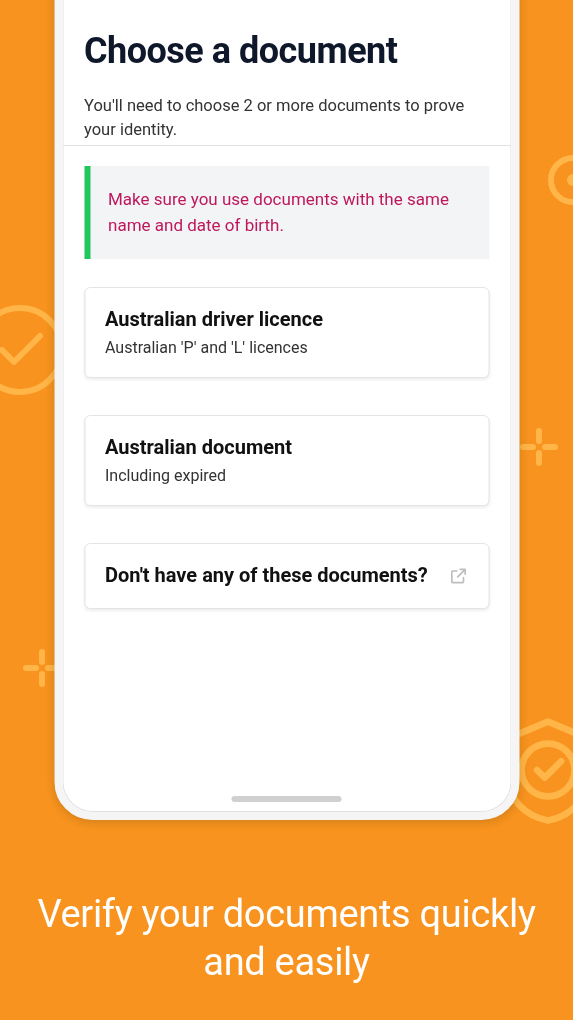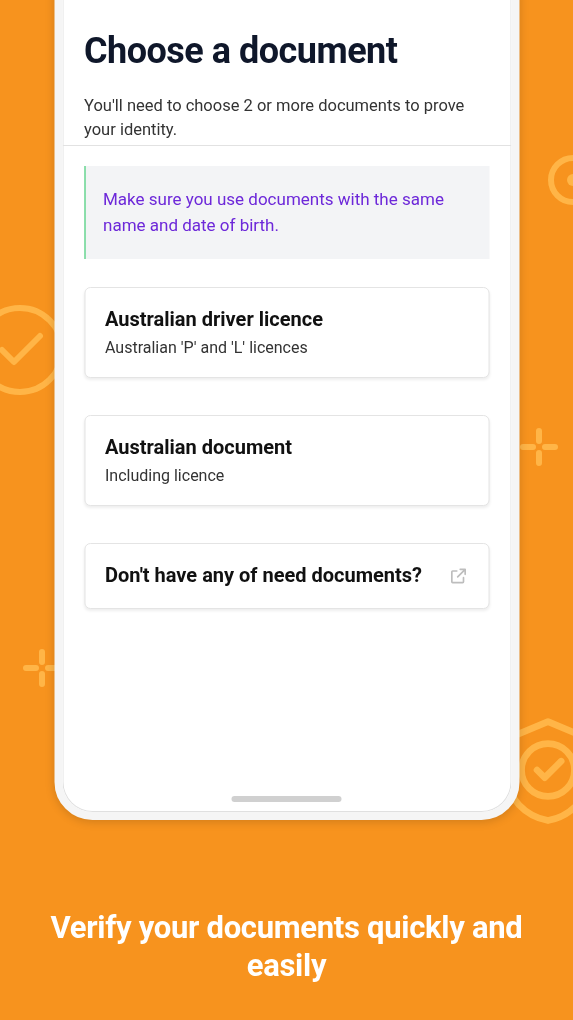--- a/index.html
+++ b/index.html
@@ -67,25 +67,25 @@
   }
 
   .divider {
     height: 1px;
     background: #e2e2e2;
     margin: 0 -22px 20px -22px;
   }
 
   .info-callout {
     background: #f3f4f6;
-    border-left: 1px solid #22c55e;
+    border-left: 6px solid #22c55e;
     padding: 20px 18px;
     font-size: 17px;
     line-height: 1.55;
-    color: #6d28d9;
+    color: #be185d;
     margin-bottom: 28px;
   }
 
   .doc-card {
     background: #fff;
     border: 1px solid #e4e4e4;
     border-radius: 6px;
     padding: 18px 20px 20px 20px;
     margin-bottom: 37px;
     box-shadow: 0 2px 3px rgba(0,0,0,0.07);
@@ -114,22 +114,22 @@
     height: 20px;
   }
 
   .tagline {
     position: absolute;
     bottom: 34px;
     left: 0;
     right: 0;
     text-align: center;
     color: #fff;
-    font-size: 31px;
-    font-weight: 700;
+    font-size: 38px;
+    font-weight: 400;
     line-height: 1.25;
     padding: 0 24px;
     letter-spacing: -0.3px;
   }
 </style>
 </head>
 <body>
 
 <svg class="deco circle-top-right" width="60" height="60" viewBox="0 0 60 60">
   <circle cx="30" cy="30" r="22" fill="none" stroke="#ffb547" stroke-width="6"></circle>
@@ -160,26 +160,26 @@
 
     <div class="info-callout">Make sure you use documents with the same name and date of birth.</div>
 
     <div class="doc-card">
       <div class="doc-title">Australian driver licence</div>
       <div class="doc-sub">Australian 'P' and 'L' licences</div>
     </div>
 
     <div class="doc-card">
       <div class="doc-title">Australian document</div>
-      <div class="doc-sub">Including licence</div>
+      <div class="doc-sub">Including expired</div>
     </div>
 
 
     <div class="doc-card no-sub">
-      <div class="doc-title" style="padding-right:30px">Don't have any of need documents?</div>
+      <div class="doc-title" style="padding-right:30px">Don't have any of these documents?</div>
       <svg class="ext-icon" viewBox="0 0 24 24">
         <path d="M14 4 H20 V10 M20 4 L11 13 M18 14 V19 A1 1 0 0 1 17 20 H5 A1 1 0 0 1 4 19 V7 A1 1 0 0 1 5 6 H10" fill="none" stroke="#bdbdbd" stroke-width="2" stroke-linecap="round" stroke-linejoin="round"></path>
       </svg>
     </div>
   </div>
 
   <div class="phone-chin"></div>
 </div>
 
 <div class="tagline">Verify your documents quickly and easily</div>

